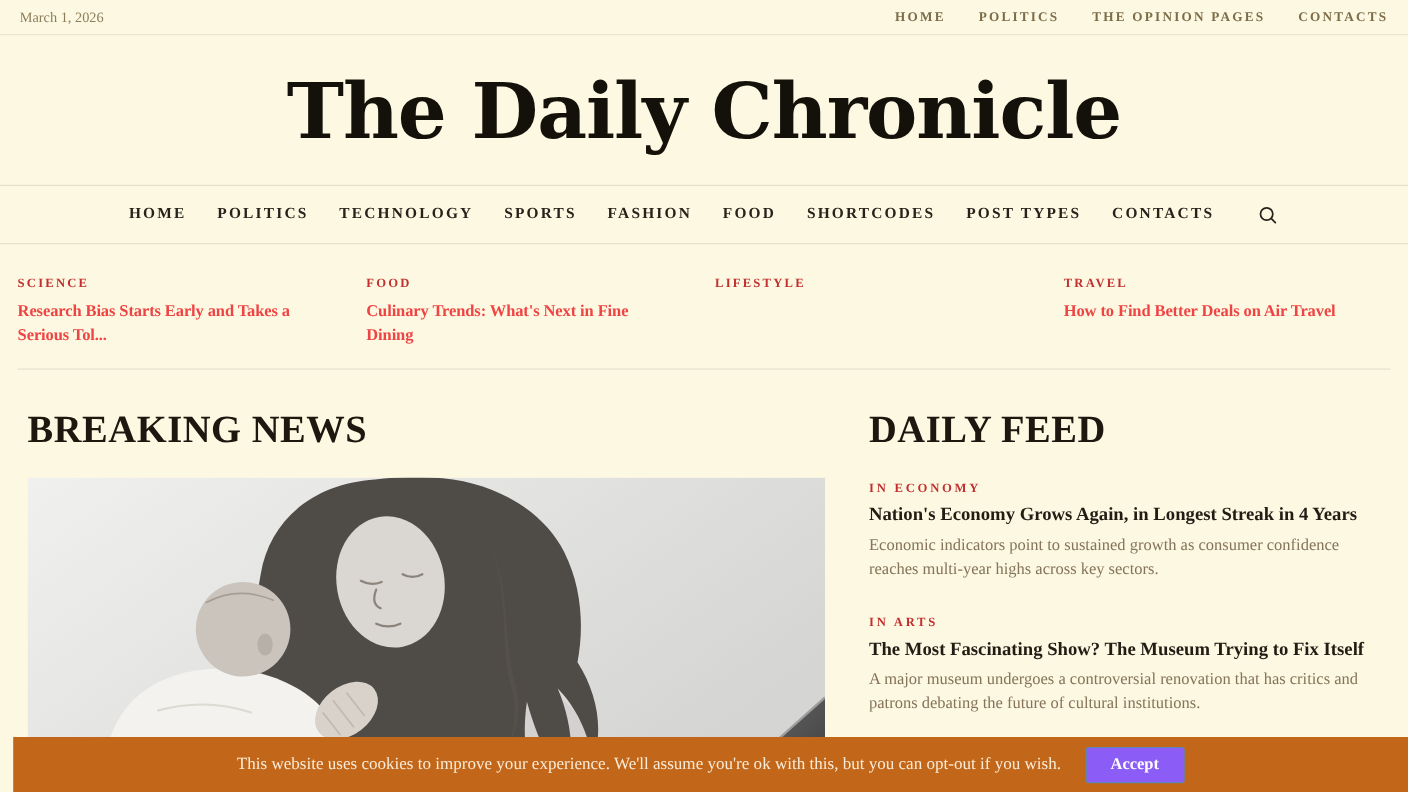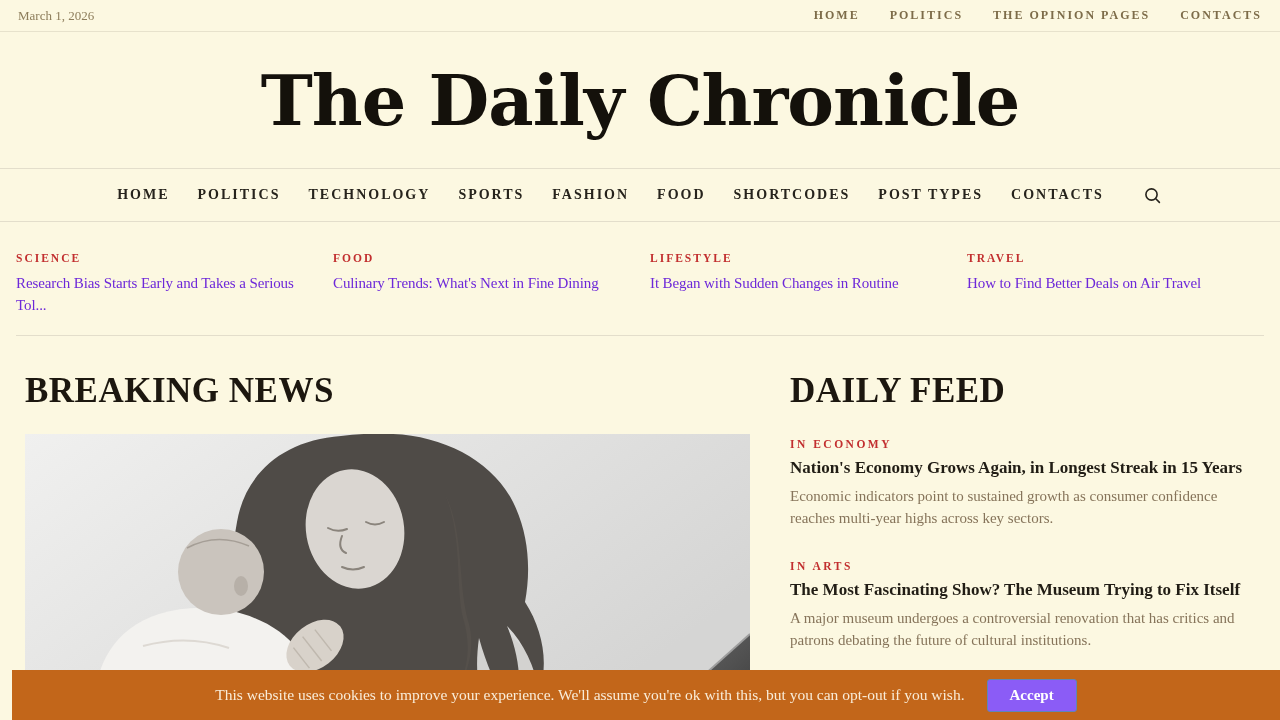--- a/index.html
+++ b/index.html
@@ -50,21 +50,21 @@
   .featured{
     margin:0 16px; padding:26px 0 18px;
     border-bottom:1px solid #e3decb;
     display:grid; grid-template-columns:repeat(4,1fr); column-gap:20px;
   }
   .cat-label{
     display:inline-block; font-size:11.5px; font-weight:700;
     letter-spacing:2px; color:#c22f2f; margin-bottom:9px; cursor:pointer;
   }
   .featured h3{
-    margin:0; font-size:15px; font-weight:400; color:#6d28d9;
+    margin:0; font-size:15px; font-weight:700; color:#ef4444;
     line-height:1.45; letter-spacing:-0.1px; padding-right:14px; cursor:pointer;
   }
 
   
   .content{
     margin:0 25px; padding-top:36px;
     display:grid; grid-template-columns:725px 1fr; column-gap:40px;
   }
   .section-heading{
     margin:0 0 24px; font-size:35px; font-weight:700; color:#1c170f;
@@ -137,21 +137,20 @@
   <article>
     <a class="cat-label">SCIENCE</a>
     <h3>Research Bias Starts Early and Takes a Serious Tol...</h3>
   </article>
   <article>
     <a class="cat-label">FOOD</a>
     <h3>Culinary Trends: What's Next in Fine Dining</h3>
   </article>
   <article>
     <a class="cat-label">LIFESTYLE</a>
-    <h3>It Began with Sudden Changes in Routine</h3>
   </article>
   <article>
     <a class="cat-label">TRAVEL</a>
     <h3>How to Find Better Deals on Air Travel</h3>
   </article>
 </section>
 
 <main class="content">
 
   <section>
@@ -219,21 +218,21 @@
         <line x1="630" y1="285" x2="725" y2="200" stroke="#9d9d9d" stroke-width="2"></line>
       </svg>
     </div>
   </section>
 
   <section>
     <h2 class="section-heading">DAILY FEED</h2>
 
     <article class="feed-item">
       <a class="cat-label">IN ECONOMY</a>
-      <h3>Nation's Economy Grows Again, in Longest Streak in 15 Years</h3>
+      <h3>Nation's Economy Grows Again, in Longest Streak in 4 Years</h3>
       <p>Economic indicators point to sustained growth as consumer confidence reaches multi-year highs across key sectors.</p>
     </article>
 
     <article class="feed-item">
       <a class="cat-label">IN ARTS</a>
       <h3>The Most Fascinating Show? The Museum Trying to Fix Itself</h3>
       <p>A major museum undergoes a controversial renovation that has critics and patrons debating the future of cultural institutions.</p>
     </article>
   </section>
 

